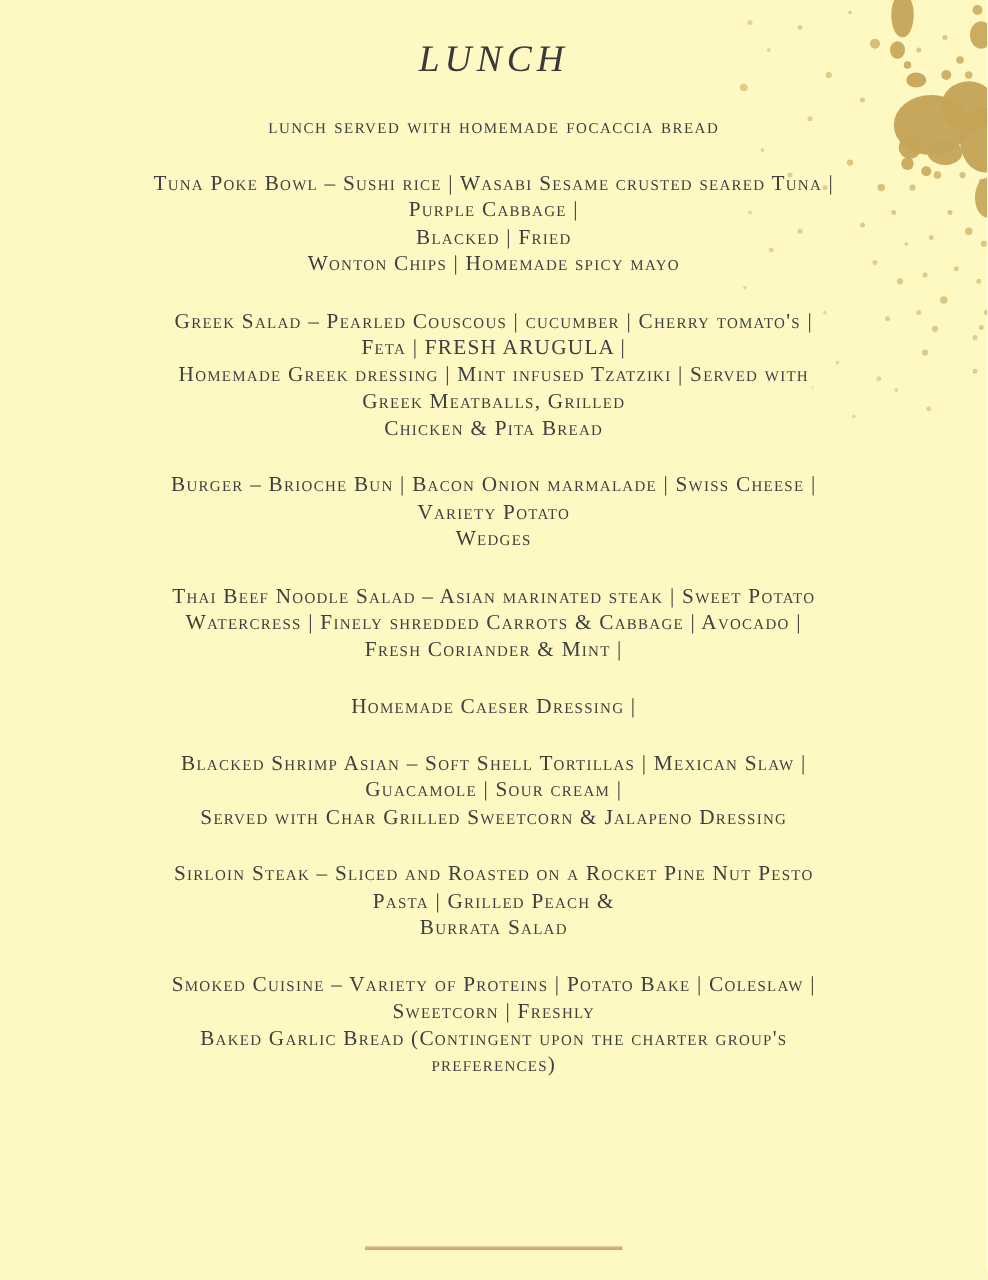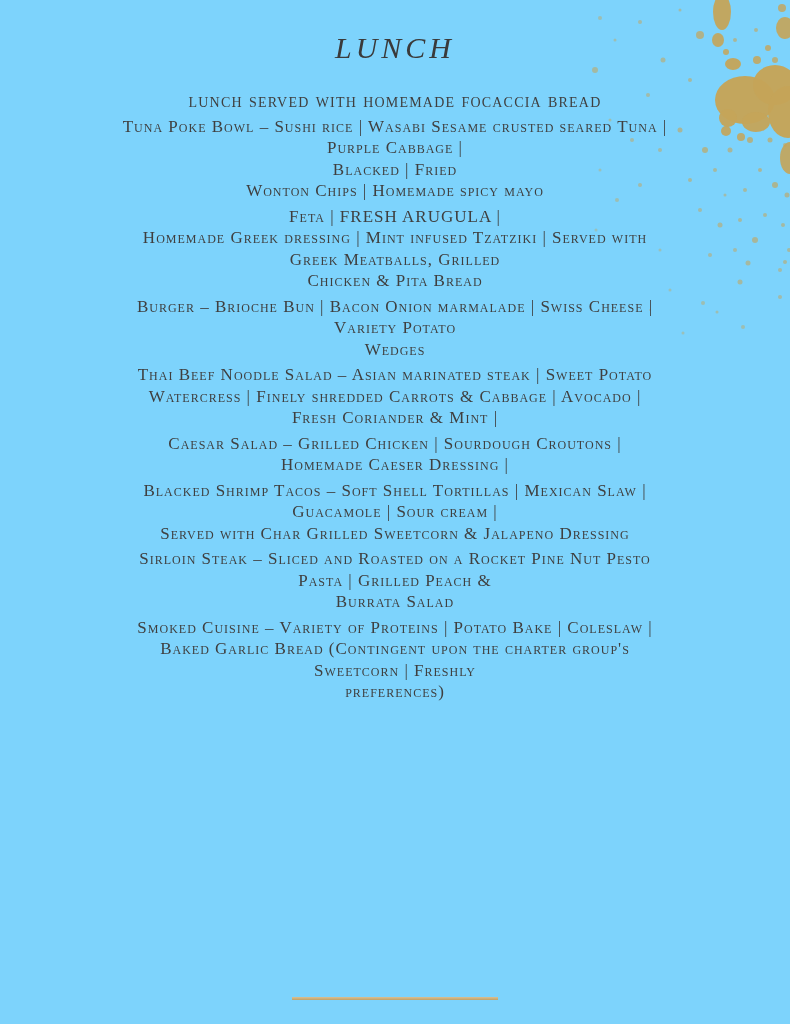--- a/index.html
+++ b/index.html
@@ -1,21 +1,21 @@
 <!DOCTYPE html>
 <html><head>
 <meta charset="utf-8">
 <style>
   * { margin: 0; padding: 0; box-sizing: border-box; }
   html, body { background: #ffffff; }
   .page {
     position: relative;
     width: 790px;
     height: 1024px;
-    background: #7dd3fc;
+    background: #fef9c3;
     overflow: hidden;
     font-family: "Liberation Serif", "DejaVu Serif", serif;
     color: #3f3f3f;
   }
   .splatter-svg {
     position: absolute;
     top: 0;
     left: 560px;
     width: 230px;
     height: 360px;
@@ -33,26 +33,26 @@
     font-weight: 400;
     font-size: 30px;
     line-height: 36px;
     letter-spacing: 4px;
     color: #3a3a3a;
   }
   .menu-subtitle {
     margin-top: 24px;
     font-variant: small-caps;
     font-variant-caps: small-caps;
-    font-size: 20px;
+    font-size: 17px;
     line-height: 21.5px;
     letter-spacing: 1.2px;
     white-space: nowrap;
   }
-  .menu-item { margin-top: 4px; }
+  .menu-item { margin-top: 24px; }
   .menu-line {
     font-variant: small-caps;
     font-variant-caps: small-caps;
     font-size: 17px;
     line-height: 21.5px;
     letter-spacing: 1px;
     white-space: nowrap;
   }
   .gold-divider {
     position: absolute;
@@ -149,52 +149,52 @@
     <h1 class="page-title">LUNCH</h1>
     <div class="menu-subtitle">lunch served with homemade focaccia bread</div>
     <div>
         <div class="menu-item">
           <div class="menu-line">Tuna Poke Bowl – Sushi rice | Wasabi Sesame crusted seared Tuna |</div>
           <div class="menu-line">Purple Cabbage |</div>
           <div class="menu-line">Blacked | Fried</div>
           <div class="menu-line">Wonton Chips | Homemade spicy mayo</div>
         </div>
         <div class="menu-item">
+          <div class="menu-line">Greek Salad – Pearled Couscous | cucumber | Cherry tomato's |</div>
           <div class="menu-line">Feta | FRESH ARUGULA |</div>
           <div class="menu-line">Homemade Greek dressing | Mint infused Tzatziki | Served with</div>
           <div class="menu-line">Greek Meatballs, Grilled</div>
           <div class="menu-line">Chicken &amp; Pita Bread</div>
         </div>
         <div class="menu-item">
           <div class="menu-line">Burger – Brioche Bun | Bacon Onion marmalade | Swiss Cheese |</div>
           <div class="menu-line">Variety Potato</div>
           <div class="menu-line">Wedges</div>
         </div>
         <div class="menu-item">
           <div class="menu-line">Thai Beef Noodle Salad – Asian marinated steak | Sweet Potato</div>
           <div class="menu-line">Watercress | Finely shredded Carrots &amp; Cabbage | Avocado |</div>
           <div class="menu-line">Fresh Coriander &amp; Mint |</div>
         </div>
         <div class="menu-item">
-          <div class="menu-line">Caesar Salad – Grilled Chicken | Sourdough Croutons |</div>
           <div class="menu-line">Homemade Caeser Dressing |</div>
         </div>
         <div class="menu-item">
-          <div class="menu-line">Blacked Shrimp Tacos – Soft Shell Tortillas | Mexican Slaw |</div>
+          <div class="menu-line">Blacked Shrimp Asian – Soft Shell Tortillas | Mexican Slaw |</div>
           <div class="menu-line">Guacamole | Sour cream |</div>
           <div class="menu-line">Served with Char Grilled Sweetcorn &amp; Jalapeno Dressing</div>
         </div>
         <div class="menu-item">
           <div class="menu-line">Sirloin Steak – Sliced and Roasted on a Rocket Pine Nut Pesto</div>
           <div class="menu-line">Pasta | Grilled Peach &amp;</div>
           <div class="menu-line">Burrata Salad</div>
         </div>
         <div class="menu-item">
           <div class="menu-line">Smoked Cuisine – Variety of Proteins | Potato Bake | Coleslaw |</div>
+          <div class="menu-line">Sweetcorn | Freshly</div>
           <div class="menu-line">Baked Garlic Bread (Contingent upon the charter group's</div>
-          <div class="menu-line">Sweetcorn | Freshly</div>
           <div class="menu-line">preferences)</div>
         </div>
       </div>
   </div>
 
   <div class="gold-divider"></div>
 </div>
 
 </body></html>

